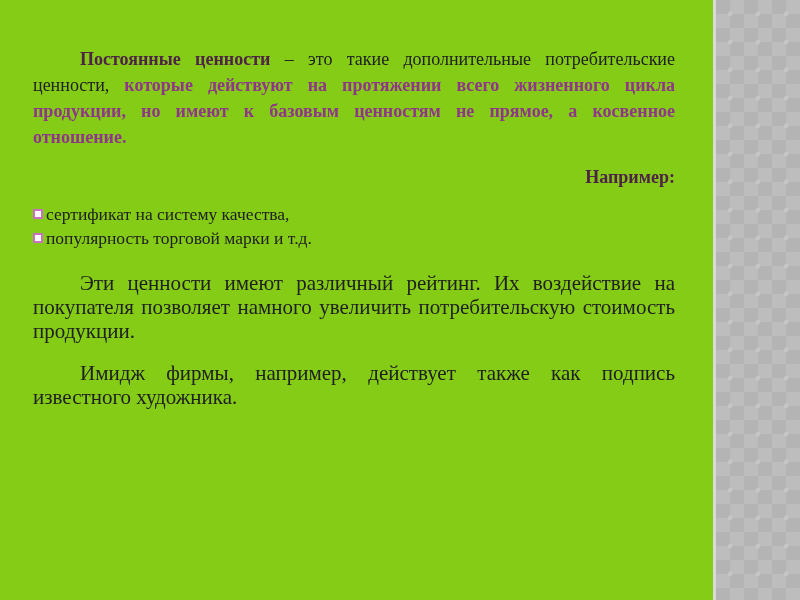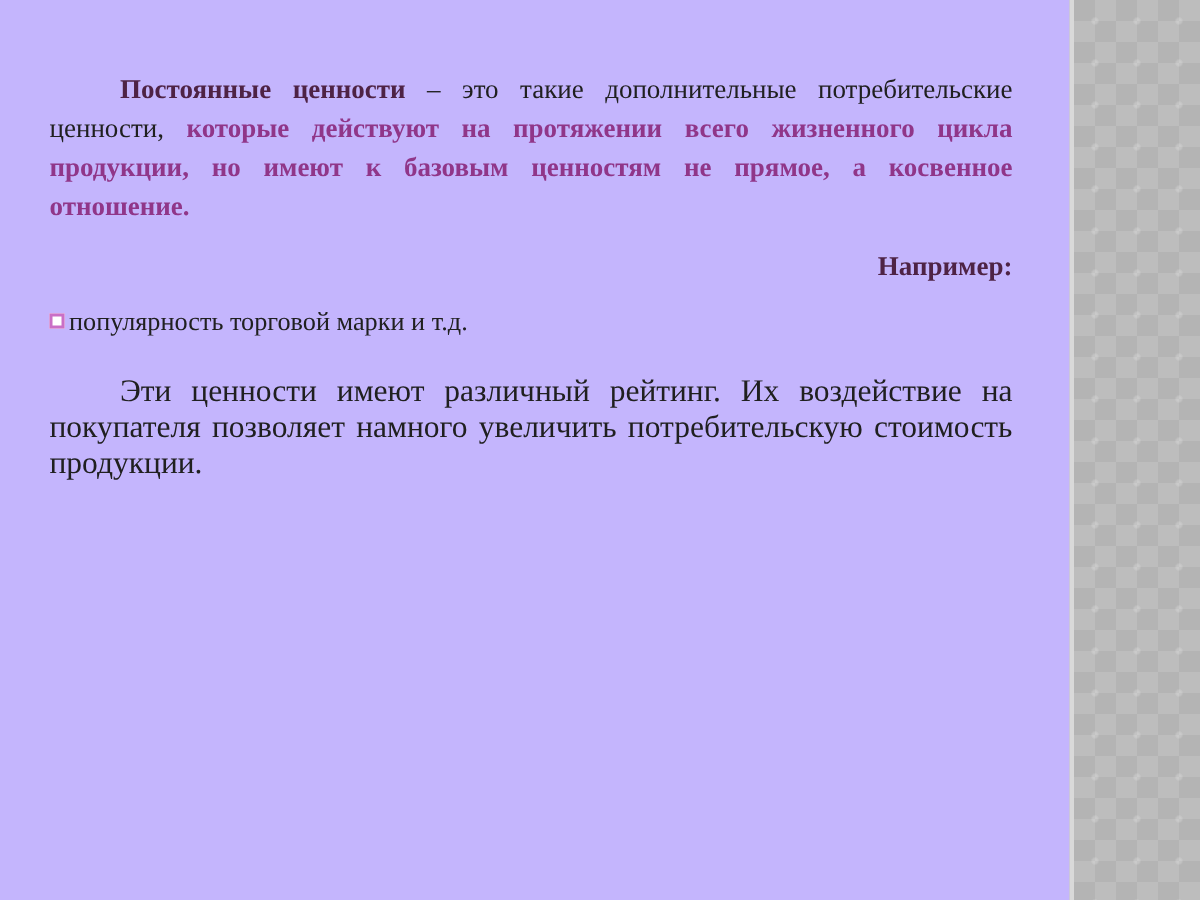--- a/index.html
+++ b/index.html
@@ -4,21 +4,21 @@
 <style>
   html, body {
     margin: 0;
     padding: 0;
     background: #ffffff;
   }
   .slide {
     position: relative;
     width: 800px;
     height: 600px;
-    background: #c4b5fd;
+    background: #84cc16;
     overflow: hidden;
     font-family: "Liberation Serif", "DejaVu Serif", serif;
   }
   
   .side-panel {
     position: absolute;
     top: 0;
     right: 0;
     width: 87px;
     height: 100%;
@@ -109,25 +109,30 @@
 
     <ul class="bullets">
       <li>
         <span class="sq"></span>
       </li>
       <li>
         <span class="sq"></span>
       </li>
       <li>
         <span class="sq"></span>
+        <span>сертификат на систему качества,</span>
+      </li>
+      <li>
+        <span class="sq"></span>
         <span>популярность торговой марки и т.д.</span>
       </li>
     </ul>
 
     <p class="para p-rating">Эти ценности имеют различный рейтинг. Их воздействие на покупателя позволяет намного увеличить потребительскую стоимость продукции.</p>
 
 
+    <p class="para p-image">Имидж фирмы, например, действует также как подпись известного художника.</p>
 
   </div>
 
   <div class="side-panel"></div>
 
 </div>
 
 </body></html>

